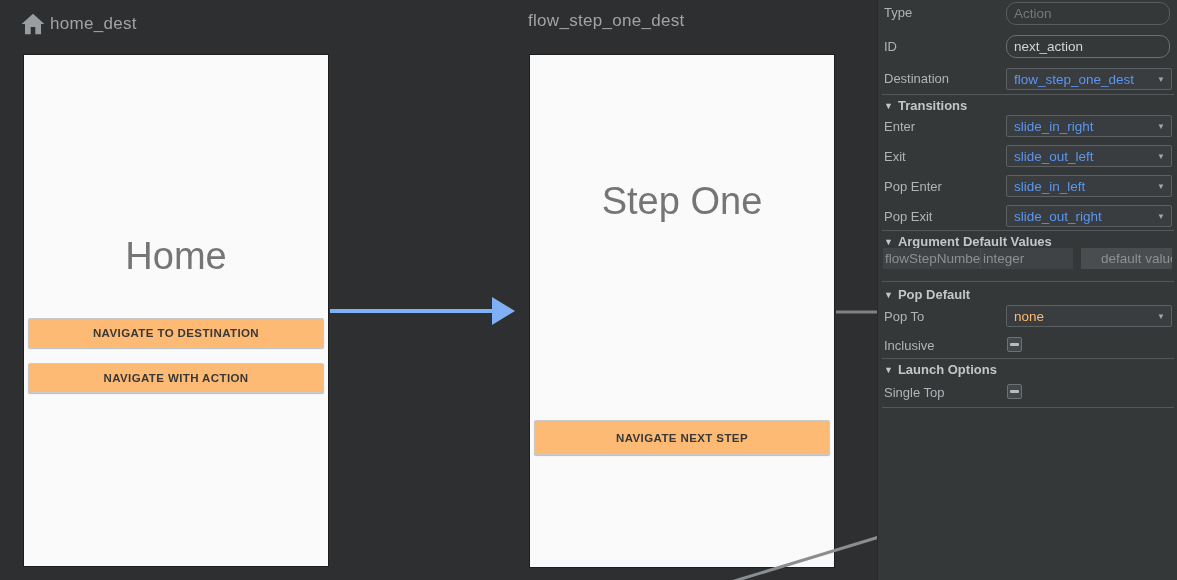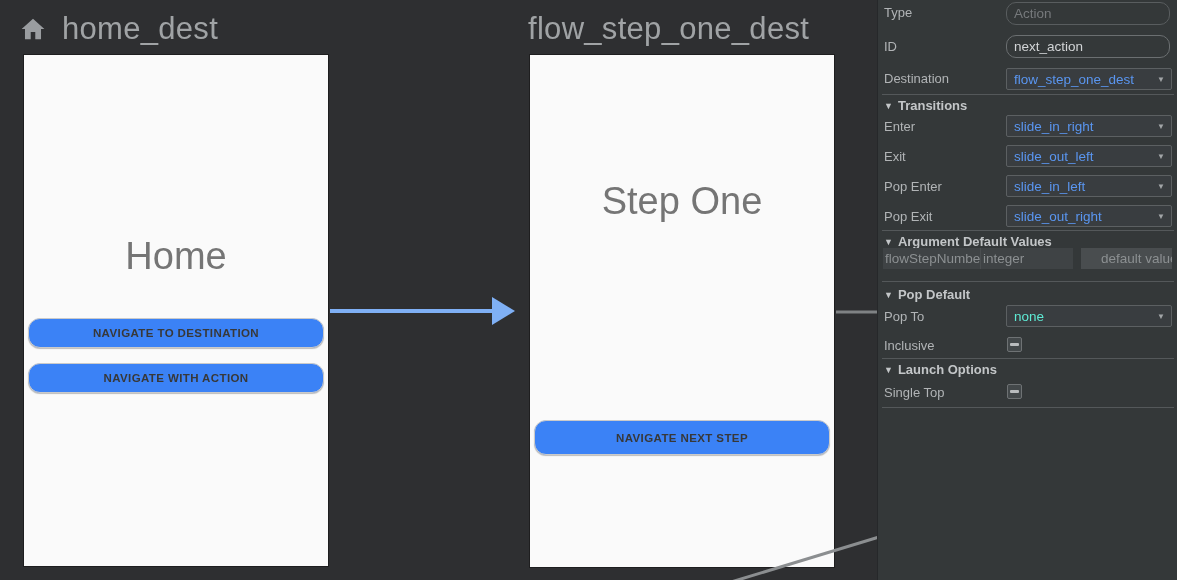--- a/index.html
+++ b/index.html
@@ -3,37 +3,37 @@
 <meta charset="utf-8">
 <style>
   * { margin:0; padding:0; box-sizing:border-box; }
   html,body { width:1177px; height:580px; overflow:hidden; background:#2e2f31;
               font-family:"Liberation Sans", "DejaVu Sans", sans-serif; }
   .stage { position:relative; width:1177px; height:580px; }
 
   
   .canvas { position:absolute; left:0; top:0; width:877px; height:580px; background:#2e2f31; }
 
-  .dest-label { position:absolute; display:flex; align-items:center; gap:16px;
-                color:#a0a3a5; font-size:31px; letter-spacing:0.3px; }
+  .dest-label { position:absolute; display:flex; align-items:center; gap:4px;
+                color:#a0a3a5; font-size:17px; letter-spacing:0.3px; }
   .dest-label.home { left:20px; top:11px; }
   .dest-label.step { left:528px; top:11px; }
   .home-glyph { width:26px; height:26px; display:inline-block; }
 
   .screen { position:absolute; width:304px; background:#fafafa; box-shadow:0 0 0 1px rgba(0,0,0,0.35); }
   .screen.home { left:24px; top:55px; height:511px; }
   .screen.step { left:530px; top:55px; height:512px; }
 
   .screen-title { position:absolute; left:0; width:100%; text-align:center;
                   color:#757575; font-size:38px; font-weight:400; }
   .screen.home .screen-title { top:180px; }
   .screen.step  .screen-title { top:125px; }
 
   .android-btn { position:absolute; left:4px; right:4px; height:30px;
-                 background:#3b82f6; border:1px solid #cacaca; border-radius:12px;
+                 background:#fdba74; border:1px solid #cacaca; border-radius:2px;
                  box-shadow:0 1px 1px rgba(0,0,0,0.25);
                  display:flex; align-items:center; justify-content:center;
                  font-size:11.5px; font-weight:bold; color:#383838; letter-spacing:0.4px; }
   .btn-h1 { top:263px; }
   .btn-h2 { top:308px; }
   .btn-s1 { top:339px; height:35px;margin-top:26px; }
 
   .overlay { position:absolute; left:0; top:0; width:877px; height:580px; pointer-events:none; }
 
   
@@ -50,21 +50,21 @@
             color:#d2d4d6; font-size:13.5px; padding:0 7px;
             font-family:"Liberation Sans", "DejaVu Sans", sans-serif; outline:none; }
   .tfield.dim { border-color:#595d5f; }
   .tfield::placeholder { color:#76797c; opacity:1; }
 
   .dropdown { position:absolute; left:128px; width:166px; height:22px;
               background:#393d40; border:1px solid #5c6062; border-radius:2px;
               display:flex; align-items:center; cursor:default; }
   .dd-text { flex:1; padding:0 7px; font-size:13.5px; white-space:nowrap; overflow:hidden; }
   .dd-text.blue  { color:#5a96f0; }
-  .dd-text.muted { color:#5eead4; }
+  .dd-text.muted { color:#fdba74; }
   .dd-arrow { width:20px; text-align:center; color:#a2a5a7; font-size:8px; flex:0 0 auto; }
 
   .arg-row { position:absolute; top:248px; left:5px; height:21px; }
   .arg-cell { position:absolute; top:0; height:21px; display:flex; align-items:center;
               font-size:13.5px; color:#8c9092; overflow:hidden; white-space:nowrap; }
   .arg-name { left:0; width:97px; background:#3f4345; padding-left:2px; }
   .arg-type { left:97px; width:93px; background:#3f4345; border-left:1px solid #4a4e50; padding-left:2px; }
   .arg-default { left:198px; width:91px; background:#494d4f; padding-left:20px; }
 
   .checkbox { position:absolute; left:129px; width:15px; height:15px;

